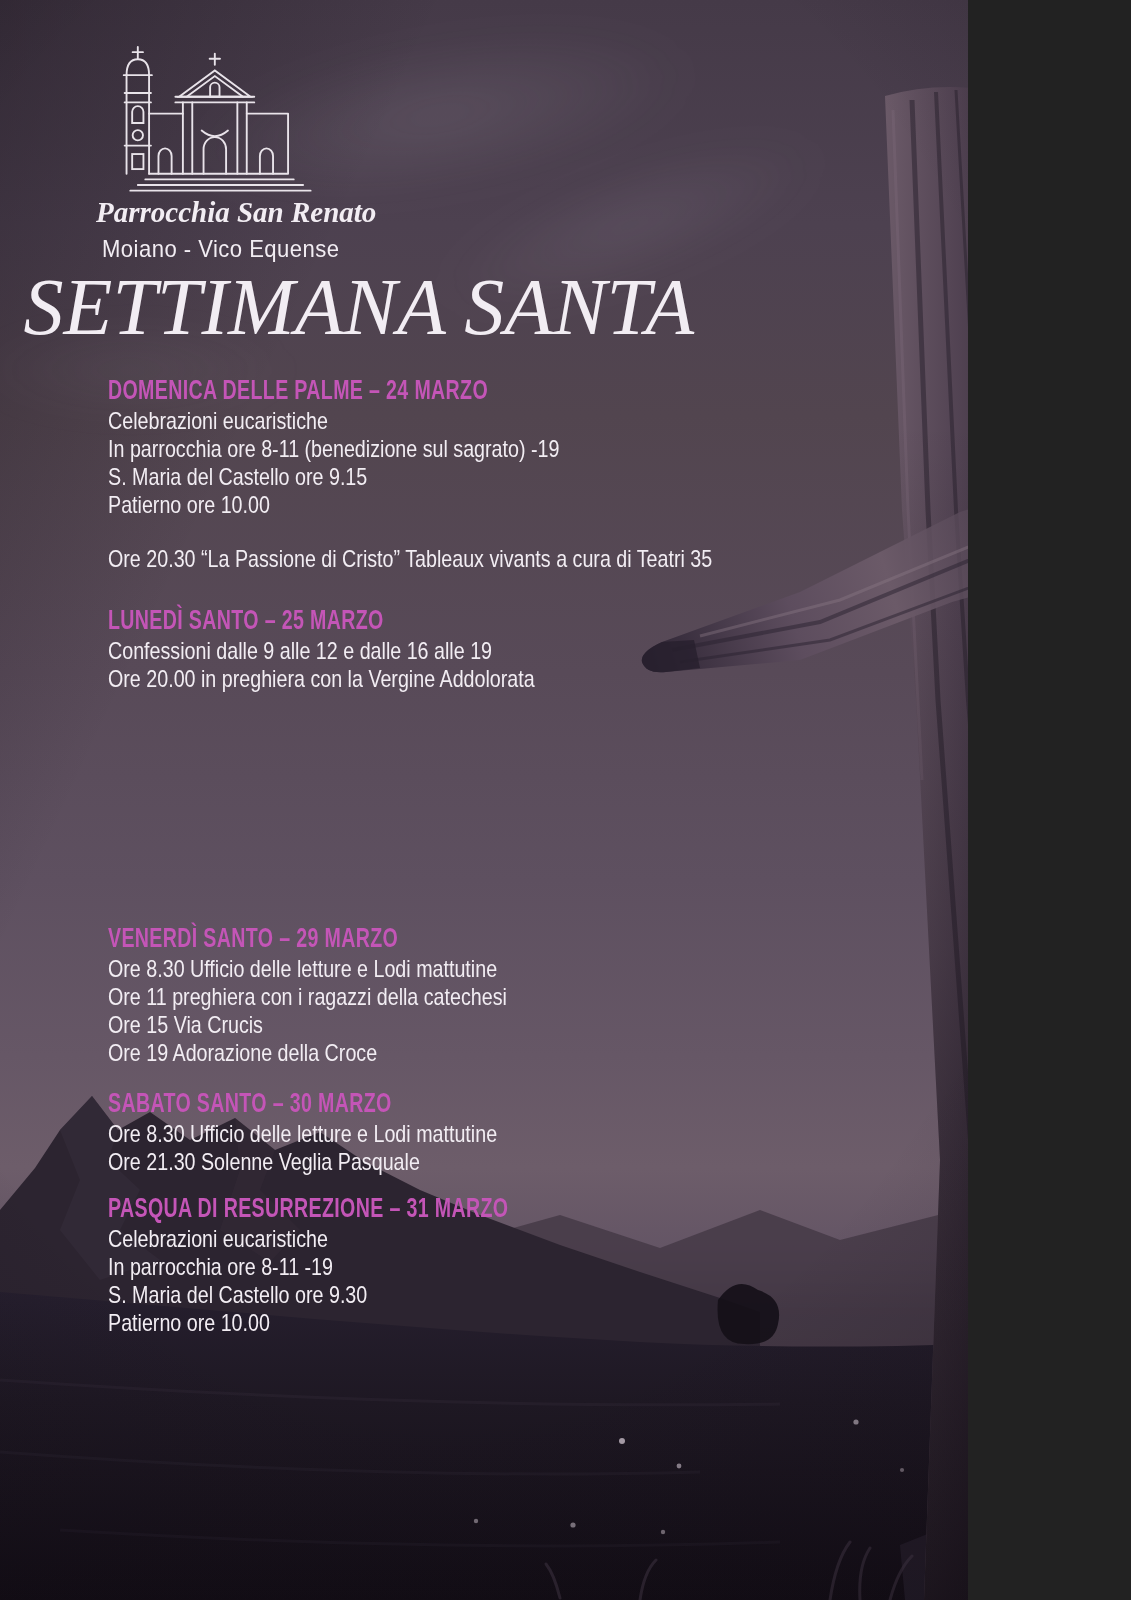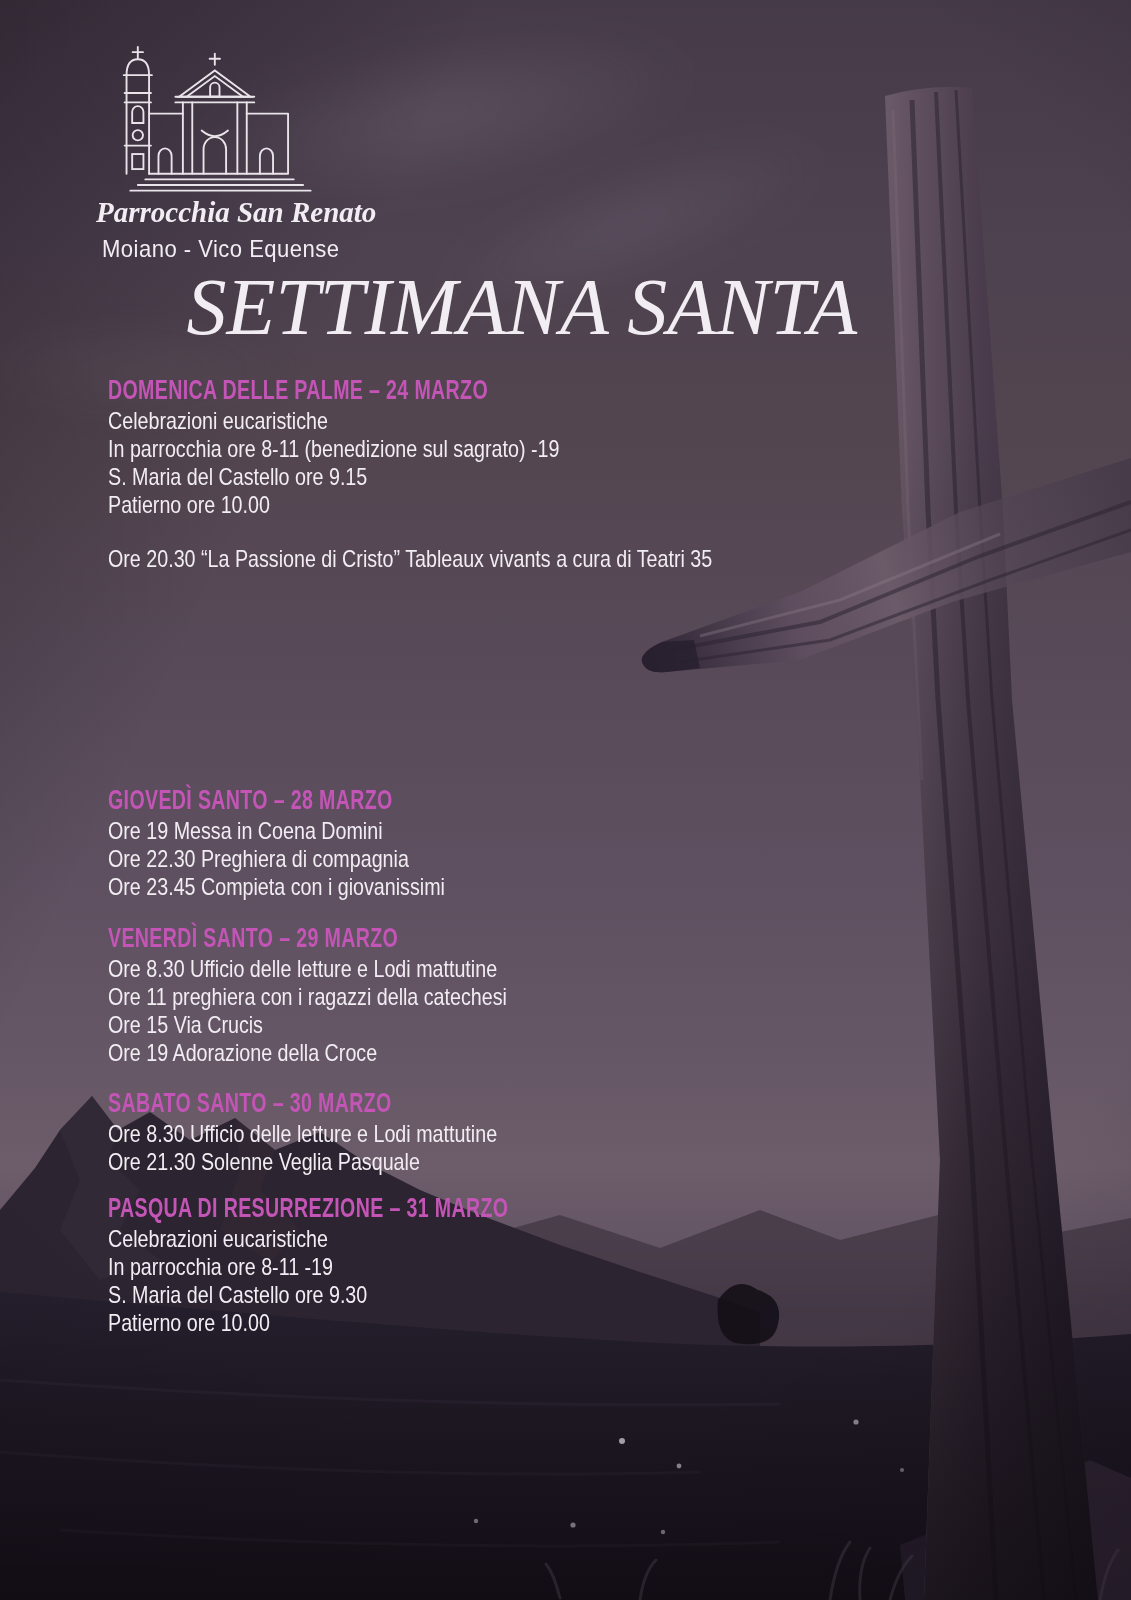--- a/index.html
+++ b/index.html
@@ -1,17 +1,17 @@
 <!DOCTYPE html>
 <html style="--accent: #c455b7; --text: #f2edf3; --sky: #584a58; --wood: #4a3c4b; --ground: #1c161f;"><head>
 <meta charset="utf-8">
 <style>
   html,body{margin:0;padding:0;background:#222;}
   .poster{
-    position:relative;width:1131px;height:1600px;overflow:hidden;
+    position:relative;width:968px;height:1600px;overflow:hidden;
     background:linear-gradient(180deg,
       #453a48 0%, #4d4150 14%, #52454f 26%, #584a58 42%,
       #5e5060 55%, #665766 66%, #6d5d6a 73%, #645565 78%,
       #3c323f 82%, #2a222c 88%, #1c161f 100%);
     font-family:"Liberation Sans", sans-serif;
   }
   .cloud{position:absolute;border-radius:50%;filter:blur(18px);pointer-events:none;}
   .cloud.c1{left:180px;top:40px;width:520px;height:150px;transform:rotate(-10deg);
     background:radial-gradient(closest-side,rgba(235,225,238,.10),rgba(235,225,238,0));}
   .cloud.c2{left:420px;top:170px;width:420px;height:110px;transform:rotate(-20deg);
@@ -177,28 +177,27 @@
 
   <section class="sec s0">
     <h2 class="h">DOMENICA DELLE PALME – 24 MARZO</h2>
     <div class="line">Celebrazioni eucaristiche</div>
     <div class="line">In parrocchia ore 8-11 (benedizione sul sagrato) -19</div>
     <div class="line">S. Maria del Castello ore 9.15</div>
     <div class="line">Patierno ore 10.00</div>
     <div class="line extra">Ore 20.30 “La Passione di Cristo” Tableaux vivants a cura di Teatri 35</div>
   </section>
 
-
-
-  <section class="sec s3">
-    <h2 class="h">GIOVEDÌ SANTO – 28 MARZO</h2>
-    <div class="line">Ore 19 Messa in Coena Domini</div>
-    <div class="line">Ore 22.30 Preghiera di compagnia</div>
-    <div class="line">Ore 23.45 Compieta con i giovanissimi</div>
-  </section>
+  <section class="sec s1">
+    <h2 class="h">LUNEDÌ SANTO – 25 MARZO</h2>
+    <div class="line">Confessioni dalle 9 alle 12 e dalle 16 alle 19</div>
+    <div class="line">Ore 20.00 in preghiera con la Vergine Addolorata</div>
+  </section>
+
+
 
   <section class="sec s4">
     <h2 class="h">VENERDÌ SANTO – 29 MARZO</h2>
     <div class="line">Ore 8.30 Ufficio delle letture e Lodi mattutine</div>
     <div class="line">Ore 11 preghiera con i ragazzi della catechesi</div>
     <div class="line">Ore 15 Via Crucis</div>
     <div class="line">Ore 19 Adorazione della Croce</div>
   </section>
 
   <section class="sec s5">

